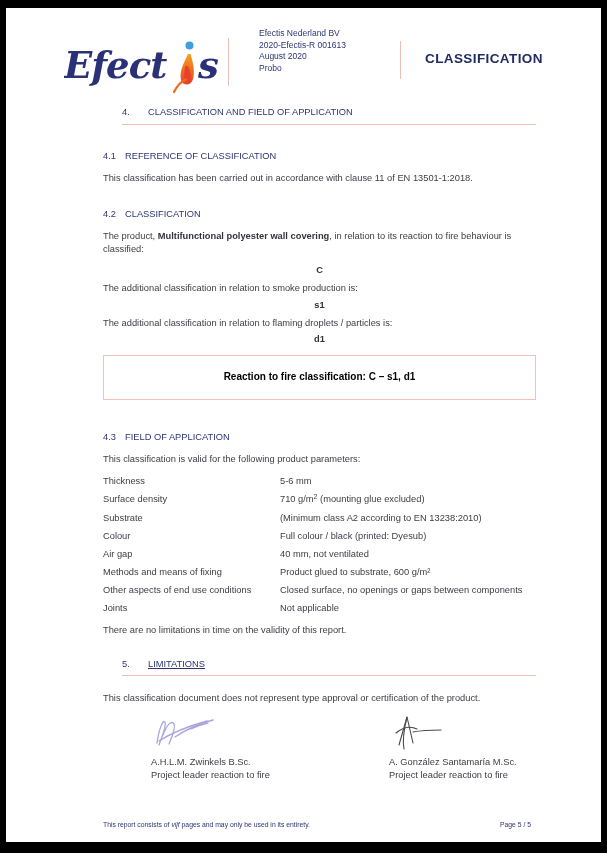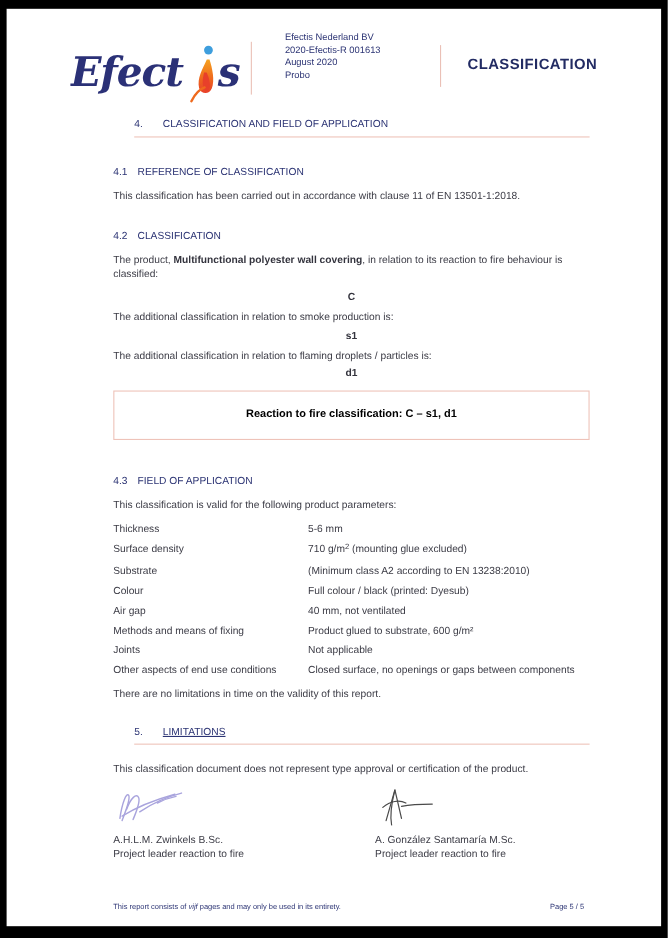--- a/index.html
+++ b/index.html
@@ -33,21 +33,21 @@
   .result-box{
     border:1px solid #eec3b9;height:43px;display:flex;align-items:center;justify-content:center;
     font-size:10px;font-weight:bold;color:#000000;
   }
   .ptable{margin-top:9px;}
   .prow{display:flex;margin-bottom:5.5px;}
   .plabel{width:160px;margin-right:17px;flex:none;}
   .pvalue{flex:1;}
   sup{font-size:7px;vertical-align:baseline;position:relative;top:-3px;}
   
-  .sig-wrap{display:flex;margin-top:6px;}
+  .sig-wrap{display:flex;margin-top:6px;margin-left:48px;}
   .sig-col{width:238px;flex:none;}
   .sig-col.right{width:195px;}
   .sig-img{height:40px;}
   .sig-name{margin-top:2px;}
   .sig-role{}
   
   .footer{
     position:absolute;left:97px;right:70px;top:813px;display:flex;justify-content:space-between;
     font-size:6.8px;color:#2c3474;
   }
@@ -144,26 +144,26 @@
       </div>
       <div class="prow">
         <div class="plabel">Air gap</div>
         <div class="pvalue">40 mm, not ventilated</div>
       </div>
       <div class="prow">
         <div class="plabel">Methods and means of fixing</div>
         <div class="pvalue">Product glued to substrate, 600 g/m²</div>
       </div>
       <div class="prow">
+        <div class="plabel">Other aspects of end use conditions</div>
+        <div class="pvalue">Closed surface, no openings or gaps between components</div>
+      </div>
+      <div class="prow">
         <div class="plabel">Joints</div>
         <div class="pvalue">Not applicable</div>
-      </div>
-      <div class="prow">
-        <div class="plabel">Other aspects of end use conditions</div>
-        <div class="pvalue">Closed surface, no openings or gaps between components</div>
       </div>
     </div>
 
     <div class="gap10">There are no limitations in time on the validity of this report.</div>
 
     <div class="sec-head gap21">
       <span class="num">5.</span><span>LIMITATIONS</span>
     </div>
     <div class="gap16">This classification document does not represent type approval or certification of the product.</div>
 

